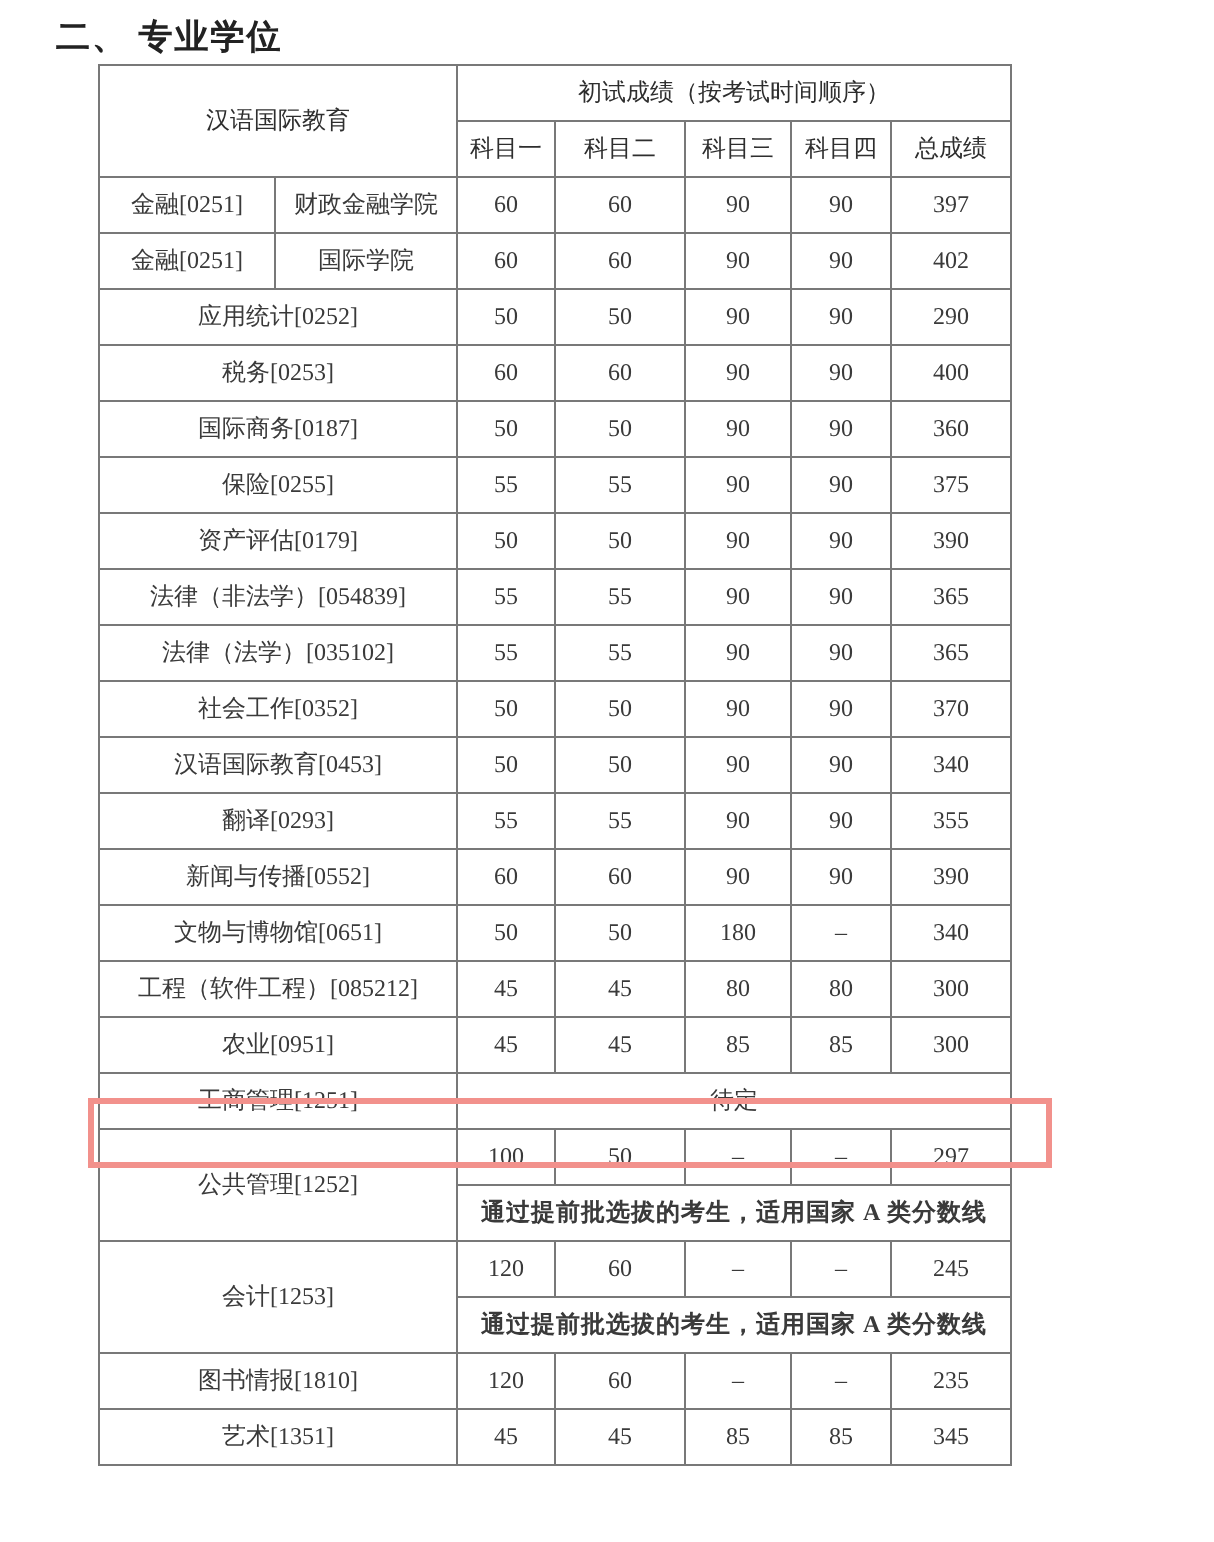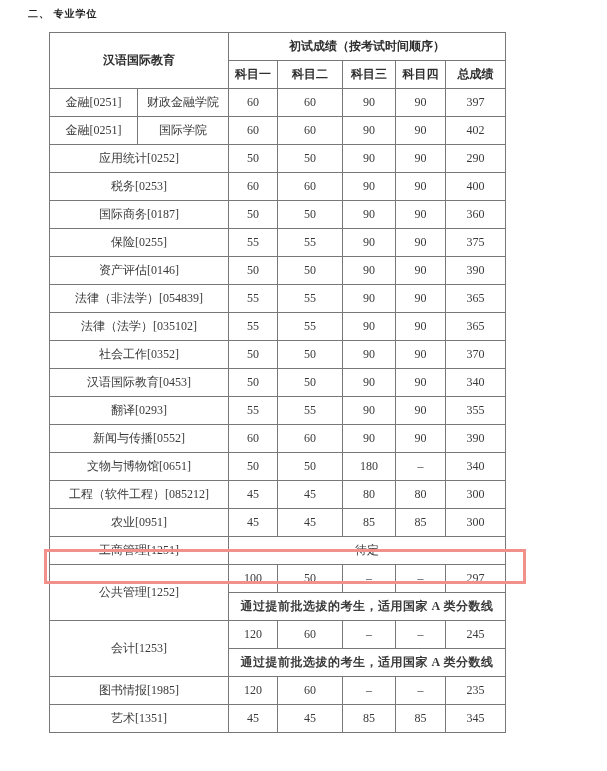--- a/index.html
+++ b/index.html
@@ -13,21 +13,21 @@
     position: relative;
     overflow: hidden;
     font-family: "Liberation Serif", "DejaVu Serif", serif;
     color: #3a3a3a;
   }
   .title {
     position: absolute;
     left: 28px;
     top: 7px;
     margin: 0;
-    font-size: 10px;
+    font-size: 17px;
     font-weight: bold;
     color: #222222;
     letter-spacing: 1px;
   }
   table.scores {
     position: absolute;
     left: 49px;
     top: 32px;
     width: 456px;
     border-collapse: collapse;
@@ -38,21 +38,21 @@
   table.scores td {
     border: 1px solid #787878;
     text-align: center;
     vertical-align: middle;
     font-size: 12px;
     padding: 0;
     color: #3a3a3a;
     line-height: 1.1;
   }
   table.scores thead th {
-    font-weight: bold;
+    font-weight: normal;
     height: 27px;
     color: #2e2e2e;
   }
   table.scores tbody tr {
     height: 28px;
   }
   td.note-cell {
     font-size: 12px;
     letter-spacing: 0.5px;
     font-weight: bold;
@@ -141,21 +141,21 @@
     </tr>
     <tr>
       <td colspan="2">保险[0255]</td>
       <td>55</td>
       <td>55</td>
       <td>90</td>
       <td>90</td>
       <td>375</td>
     </tr>
     <tr>
-      <td colspan="2">资产评估[0146]</td>
+      <td colspan="2">资产评估[0179]</td>
       <td>50</td>
       <td>50</td>
       <td>90</td>
       <td>90</td>
       <td>390</td>
     </tr>
     <tr>
       <td colspan="2">法律（非法学）[054839]</td>
       <td>55</td>
       <td>55</td>
@@ -247,21 +247,21 @@
       <td>120</td>
       <td>60</td>
       <td>–</td>
       <td>–</td>
       <td>245</td>
     </tr>
     <tr>
       <td colspan="5" class="note-cell">通过提前批选拔的考生，适用国家 A 类分数线</td>
     </tr>
     <tr>
-      <td colspan="2">图书情报[1985]</td>
+      <td colspan="2">图书情报[1810]</td>
       <td>120</td>
       <td>60</td>
       <td>–</td>
       <td>–</td>
       <td>235</td>
     </tr>
     <tr>
       <td colspan="2">艺术[1351]</td>
       <td>45</td>
       <td>45</td>

